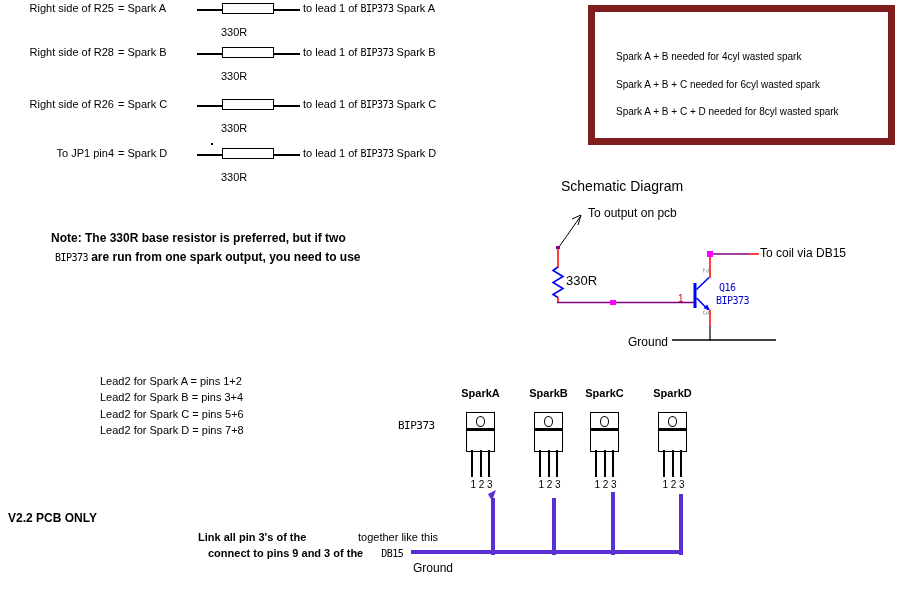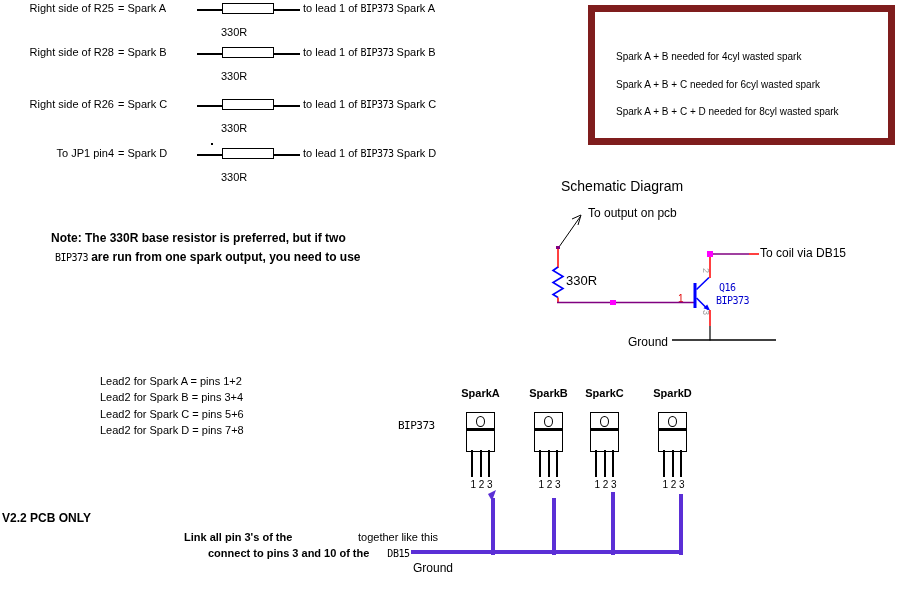--- a/index.html
+++ b/index.html
@@ -54,22 +54,22 @@
   .leg{position:absolute;top:37px;width:2px;height:27px;background:#000;}
   .leg1{left:4px}.leg2{left:12.5px}.leg3{left:21px}
   .pkg-pins{position:absolute;left:-4px;top:66px;width:37px;text-align:center;font-size:10px;}
   .drop{position:absolute;width:4px;background:#5b2fd6;}
   .drop-a{left:24px;top:85px;height:57px;}
   .drop-b{left:17px;top:85px;height:57px;}
   .drop-c{left:20px;top:79px;height:63px;}
   .drop-d{left:20px;top:81px;height:61px;}
   #bus{position:absolute;left:411px;top:550px;width:272px;height:4px;background:#5b2fd6;}
   
-  .ver{position:absolute;left:2px;top:511px;font-weight:bold;font-size:12px;text-align:right;}
-  .link-t{position:absolute;left:184px;top:531px;font-weight:bold;}
+  .ver{position:absolute;left:8px;top:511px;font-weight:bold;font-size:12px;text-align:right;}
+  .link-t{position:absolute;left:198px;top:531px;font-weight:bold;}
   .tog-t{position:absolute;left:358px;top:531px;font-weight:normal;}
   .conn-t{position:absolute;left:208px;top:547px;font-weight:bold;}
   .conn-t .part{margin-left:18px;}
   .gnd-b{position:absolute;left:413px;top:561px;font-size:12px;}
   .dot{position:absolute;left:211px;top:143px;width:2px;height:2px;background:#000;}
   svg.overlay{position:absolute;left:0;top:0;pointer-events:none;}
 </style>
 </head>
 <body>
 
@@ -179,21 +179,21 @@
     <div class="leg leg3"></div>
     <div class="pkg-pins">1 2 3</div>
     <div class="drop drop-d"></div>
   </div>
 
   <div id="bus"></div>
 
   <div class="ver">V2.2 PCB ONLY</div>
   <div class="link-t">Link all pin 3's of the</div>
   <div class="tog-t">together like this</div>
-  <div class="conn-t"><span>connect to pins 3 and 10 of the</span><span class="part">DB15</span></div>
+  <div class="conn-t"><span>connect to pins 9 and 3 of the</span><span class="part">DB15</span></div>
   <div class="gnd-b">Ground</div>
 
   <svg class="overlay" width="902" height="594" viewBox="0 0 902 594">
 
     <line x1="559" y1="247" x2="580" y2="217" stroke="#000" stroke-width="1"></line>
     <polyline points="572,219 581,215 578,225" fill="none" stroke="#000" stroke-width="1"></polyline>
 
     <rect x="556" y="246" width="4" height="3" fill="#800080"></rect>
     <line x1="558" y1="249" x2="558" y2="268" stroke="#ff0000" stroke-width="1.5"></line>
     <polyline points="558,267 553,270.5 563,276.5 553,282.5 563,288.5 553,294.5 558,297.5" fill="none" stroke="#0000ff" stroke-width="1.6"></polyline>

